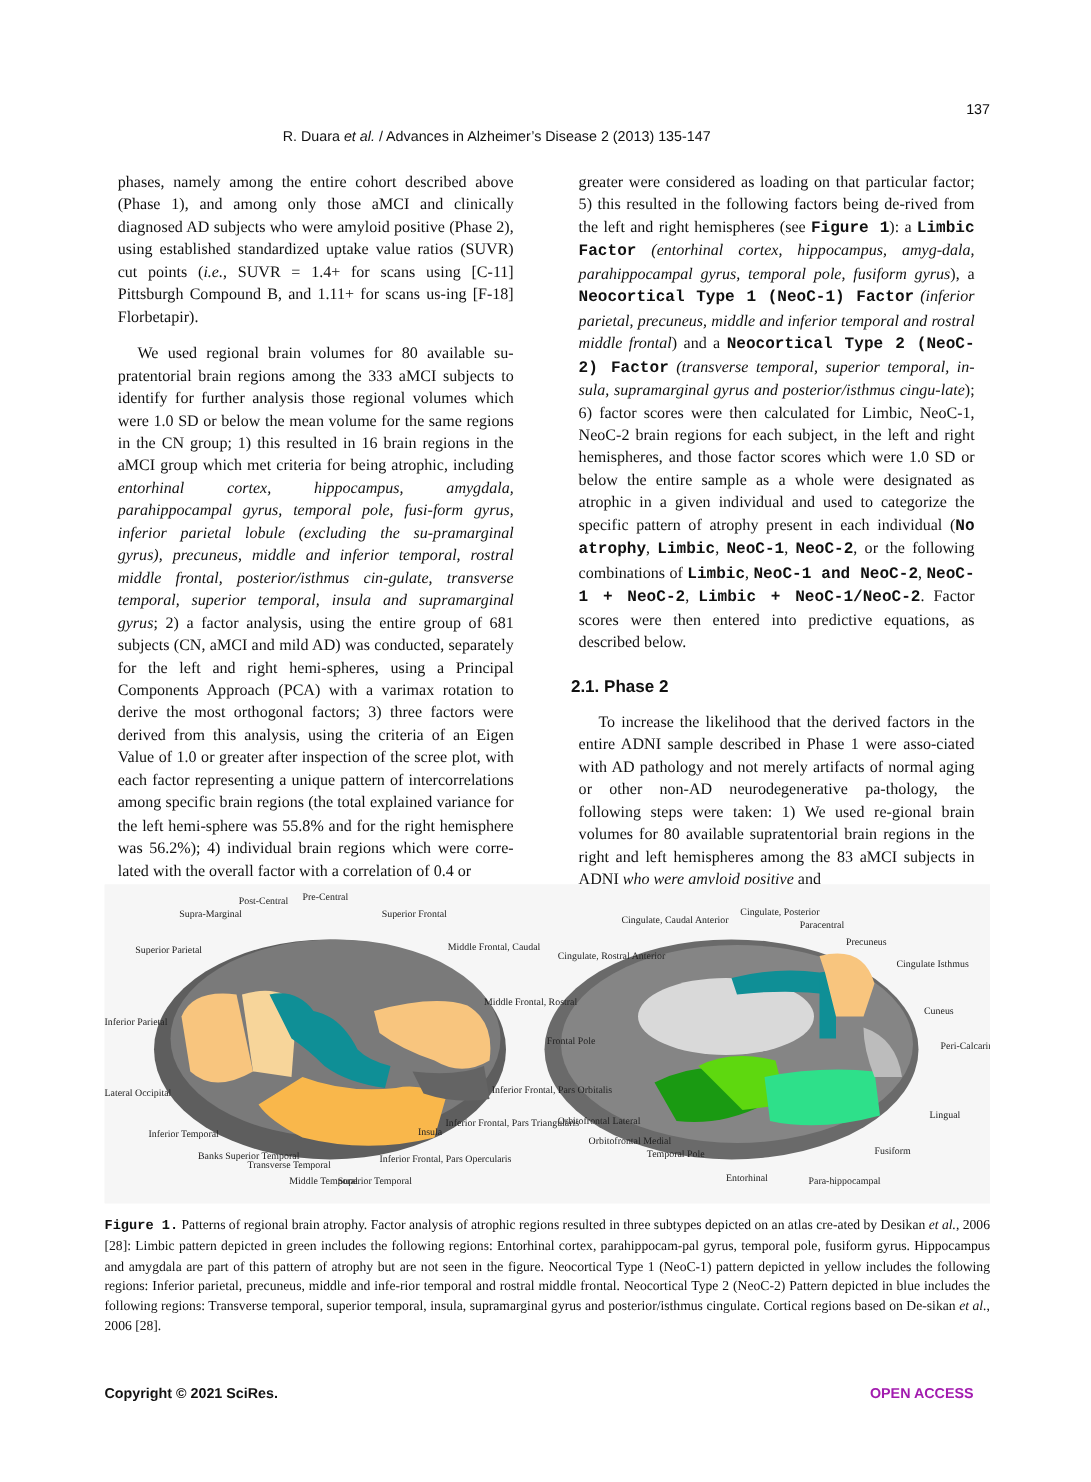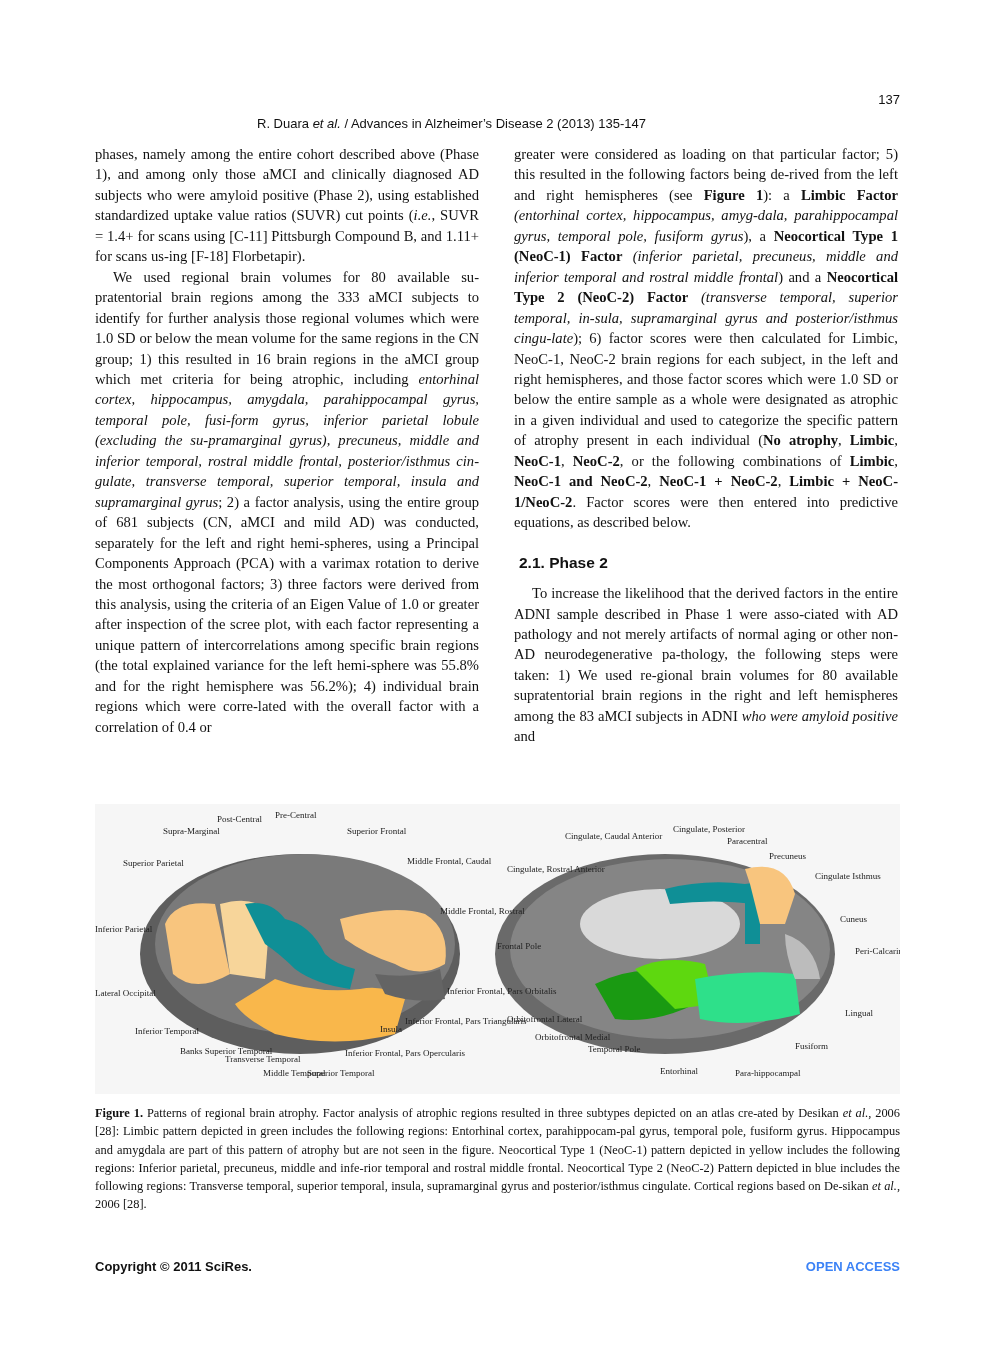--- a/index.html
+++ b/index.html
@@ -3,31 +3,31 @@
 <meta charset="utf-8">
 <style>
   html, body { margin: 0; padding: 0; background: #ffffff; }
   body { width: 992px; height: 1347px; position: relative; overflow: hidden; color: #111; }
   .header { position: absolute; top: 92px; left: 95px; width: 805px; height: 20px; font-family: "Liberation Sans", sans-serif; font-size: 13px; }
   .header .running { position: absolute; left: 162px; top: 0; margin-top: 24px; }
   .header .pageno { position: absolute; right: 0; top: 0; margin-left: 44px; }
   .col { position: absolute; top: 144px; width: 384px; font-family: "Liberation Serif", serif; font-size: 14.6px; line-height: 20.45px; text-align: justify; hyphens: manual; }
   .col.left { left: 95px; }
   .col.right { left: 514px; }
-  .col p { margin: 0; }
+  .col p { margin: 12px; }
   .col p.indent { text-indent: 18px; }
   .heading { font-family: "Liberation Sans", sans-serif; font-weight: bold; font-size: 15.5px; margin: 20px 0 10px 5px; }
   i { font-style: italic; }
-  b { font-weight: bold; }
+  b { font-weight: bold; font-family: Liberation Mono, monospace; }
   .figure { position: absolute; left: 95px; top: 804px; width: 805px; height: 290px; background: #f7f7f7; }
   .figure svg { position: absolute; left: 0; top: 0; }
   .caption { position: absolute; left: 95px; top: 1104px; width: 805px; font-family: "Liberation Serif", serif; font-size: 12.4px; line-height: 18.3px; text-align: justify; }
   .footer { position: absolute; top: 1259px; left: 95px; width: 805px; font-family: "Liberation Sans", sans-serif; font-size: 13px; font-weight: bold; }
   .footer .copy { position: absolute; left: 0; }
-  .footer .oa { position: absolute; right: 0; color: #3b82f6; text-align: right; }
+  .footer .oa { position: absolute; right: 15px; color: #a21caf; text-align: right; }
   .lbl { font-family: "Liberation Serif", serif; font-size: 9px; fill: #222; }
 </style>
 </head>
 <body>
 
 <div class="header">
   <span class="running"><span>R. Duara </span><i>et al.</i><span> / Advances in Alzheimer’s Disease 2 (2013) 135-147</span></span>
   <span class="pageno">137</span>
 </div>
 
@@ -110,15 +110,15 @@
       <text class="lbl" x="640" y="272">Para-hippocampal</text>
     </g>
   </svg>
 </div>
 
 <div class="caption">
   <b>Figure 1.</b><span> Patterns of regional brain atrophy. Factor analysis of atrophic regions resulted in three subtypes depicted on an atlas cre-ated by Desikan </span><i>et al.</i><span>, 2006 [28]: Limbic pattern depicted in green includes the following regions: Entorhinal cortex, parahippocam-pal gyrus, temporal pole, fusiform gyrus. Hippocampus and amygdala are part of this pattern of atrophy but are not seen in the figure. Neocortical Type 1 (NeoC-1) pattern depicted in yellow includes the following regions: Inferior parietal, precuneus, middle and infe-rior temporal and rostral middle frontal. Neocortical Type 2 (NeoC-2) Pattern depicted in blue includes the following regions: Transverse temporal, superior temporal, insula, supramarginal gyrus and posterior/isthmus cingulate. Cortical regions based on De-sikan </span><i>et al.</i><span>, 2006 [28].</span>
 </div>
 
 <div class="footer">
-  <span class="copy">Copyright © 2011 SciRes.</span>
+  <span class="copy">Copyright © 2021 SciRes.</span>
   <span class="oa">OPEN ACCESS</span>
 </div>
 
 </body></html>

